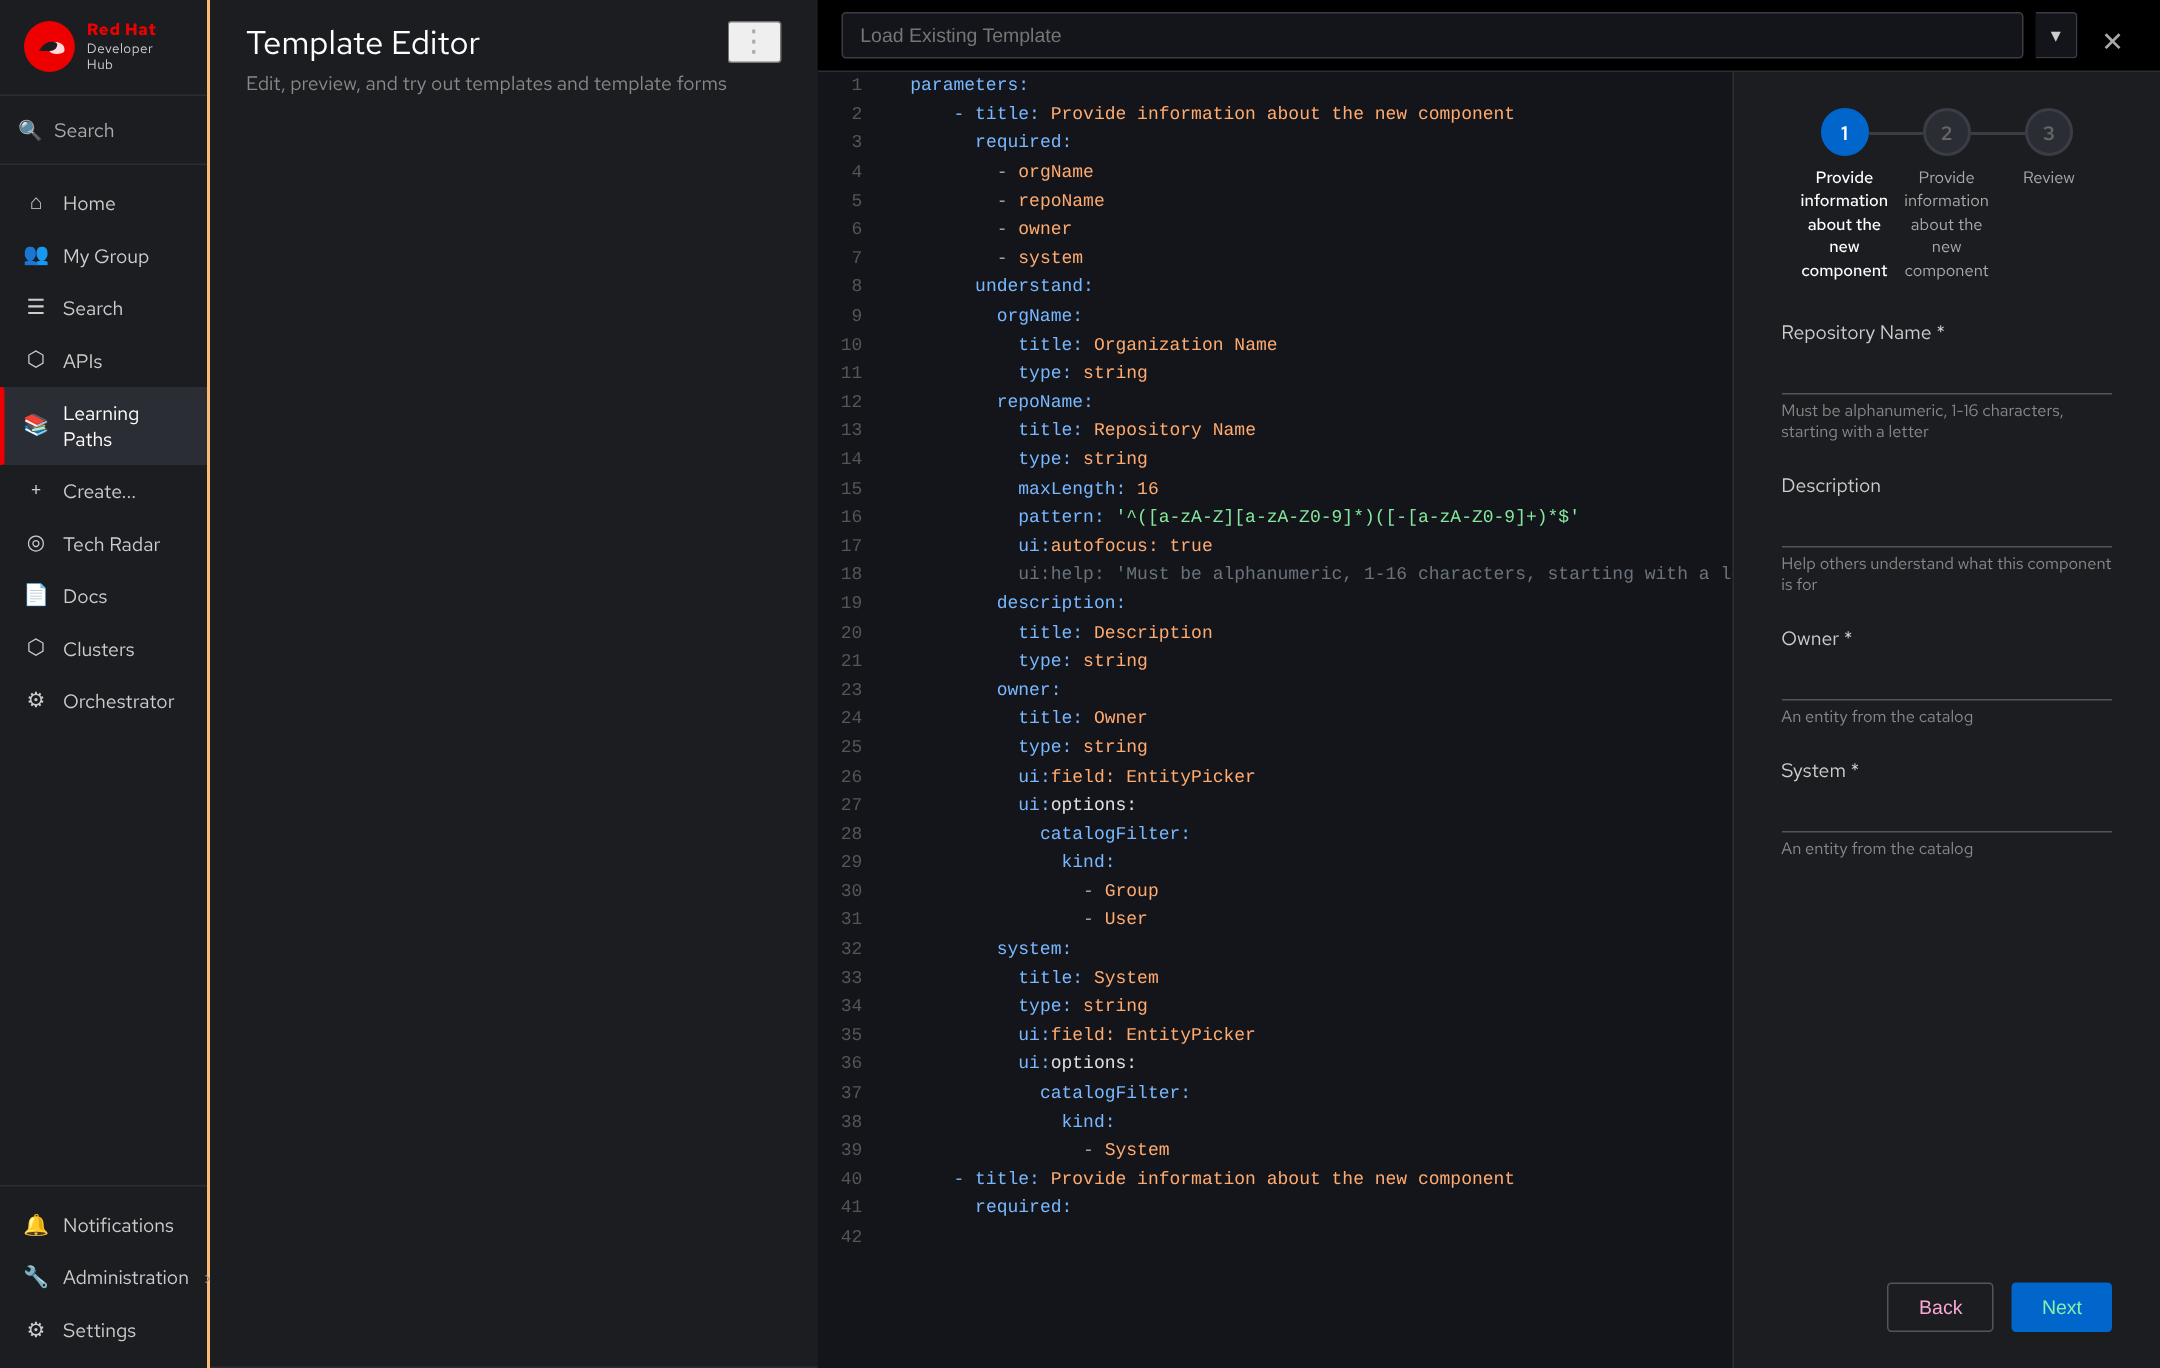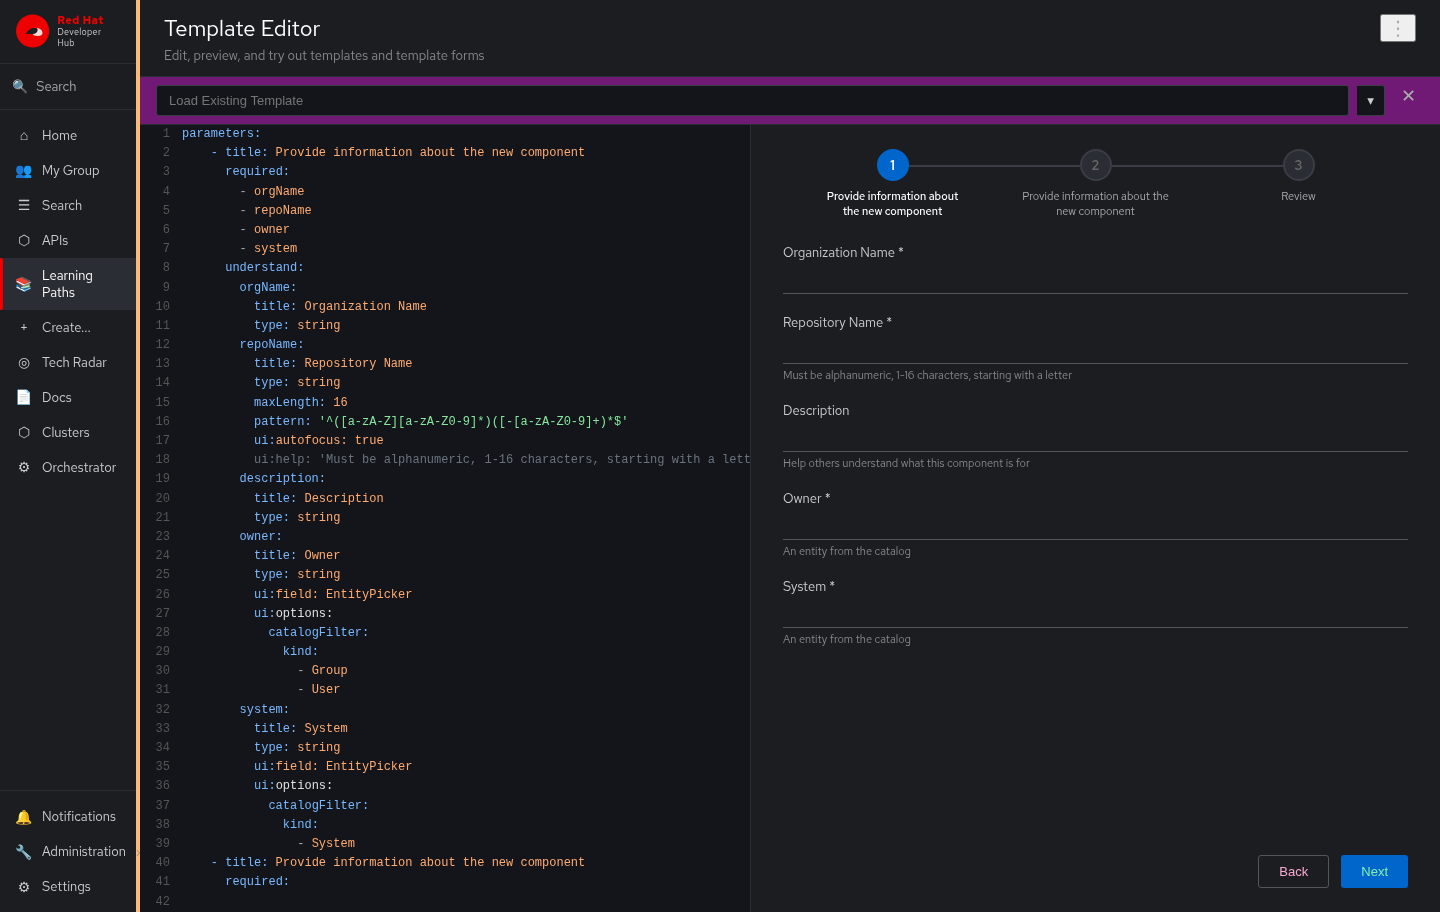--- a/index.html
+++ b/index.html
@@ -11,21 +11,21 @@
       height: 912px;
       width: 1440px;
       overflow: hidden;
     }
 
     
     .sidebar {
       width: 140px;
       min-width: 140px;
       background: #1b1d21;
-      border-right: 4px solid #fdba74;
+      border-right: 2px solid #fdba74;
       display: flex;
       flex-direction: column;
       height: 100%;
     }
     .sidebar-logo {
       padding: 14px 16px;
       display: flex;
       align-items: center;
       gap: 8px;
       border-bottom: 1px solid #2a2d33;
@@ -104,21 +104,21 @@
     }
     .sidebar-bottom {
       border-top: 1px solid #2a2d33;
       padding: 8px 0;
     }
 
     
     .main-content {
       flex: 1;
       display: flex;
-      flex-direction: column;
+      flex-direction: row;
       height: 100%;
       overflow: hidden;
     }
 
     
     .page-header {
       background: #1b1d21;
       border-bottom: 1px solid #2a2d33;
       padding: 14px 24px 12px;
       display: flex;
@@ -144,24 +144,24 @@
     }
 
     
     .editor-area {
       flex: 1;
       display: flex;
       flex-direction: column;
       overflow: hidden;
     }
     .load-template-bar {
-      background: #701a75;
+      background: #000000;
       border-bottom: 1px solid #2a2d33;
       display: flex;
-      align-items: flex-start;
+      align-items: flex-end;
       padding: 8px 16px;
       gap: 8px;
     }
     .load-template-input {
       flex: 1;
       background: #13151a;
       border: 1px solid #3a3d45;
       border-radius: 3px;
       color: #ccc;
       font-size: 13px;
@@ -212,20 +212,21 @@
       color: #555;
       text-align: right;
       padding-right: 12px;
       user-select: none;
       flex-shrink: 0;
     }
     .line-content {
       flex: 1;
       white-space: pre;
       padding-right: 12px;
+      margin-left: 20px;
     }
     
     .c-key { color: #79b8ff; }
     .c-orange { color: #ffab70; }
     .c-comment { color: #6a737d; }
     .c-default { color: #e0e0e0; }
     .c-dash { color: #aaa; }
     .c-regex { color: #85e89d; }
 
     
@@ -646,21 +647,20 @@
               <div class="step-label">Provide information about the new component</div>
             </div>
             <div class="step-item">
               <div class="step-circle inactive">3</div>
               <div class="step-label">Review</div>
             </div>
           </div>
 
         <div class="form-area">
 
-        <div class="form-group"><label class="form-label">Organization Name *</label><input class="form-input" type="text" style=""></div>
             <div class="form-group"><label class="form-label">Repository Name *</label><input class="form-input" type="text" style=""><div class="form-hint">Must be alphanumeric, 1-16 characters, starting with a letter</div></div>
             <div class="form-group"><label class="form-label">Description</label><input class="form-input" type="text" style=""><div class="form-hint">Help others understand what this component is for</div></div>
             <div class="form-group"><label class="form-label">Owner *</label><input class="form-input" type="text" style=""><div class="form-hint">An entity from the catalog</div></div>
             <div class="form-group"><label class="form-label">System *</label><input class="form-input" type="text" style=""><div class="form-hint">An entity from the catalog</div></div>
           </div>
 
         <div class="form-footer">
           <button class="btn-back">Back</button>
           <button class="btn-next">Next</button>
         </div>

